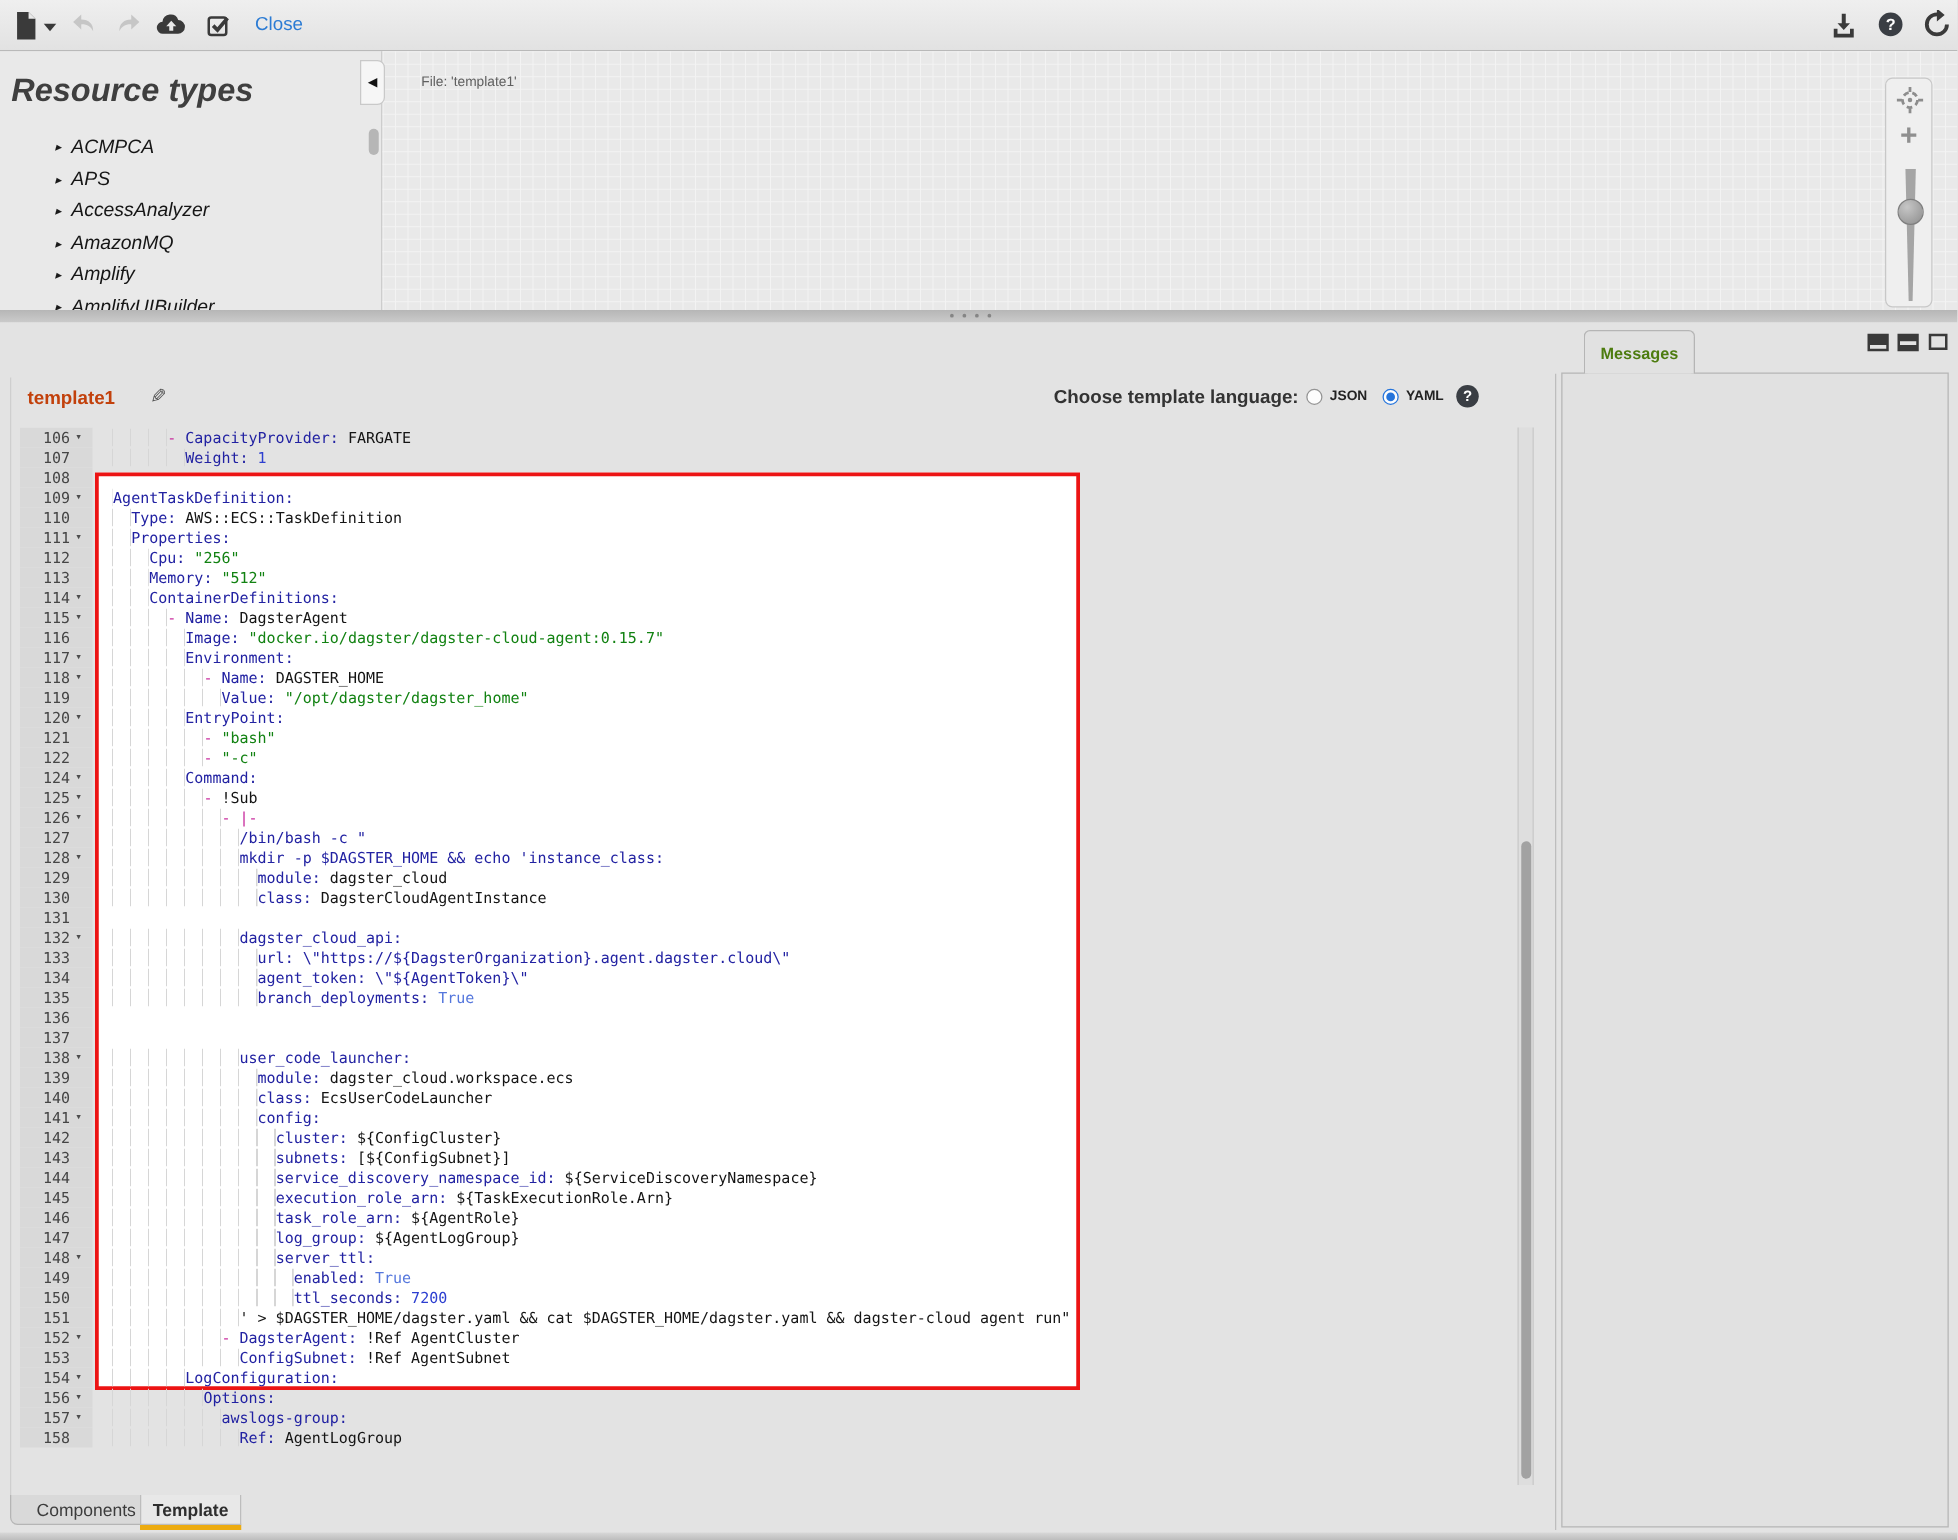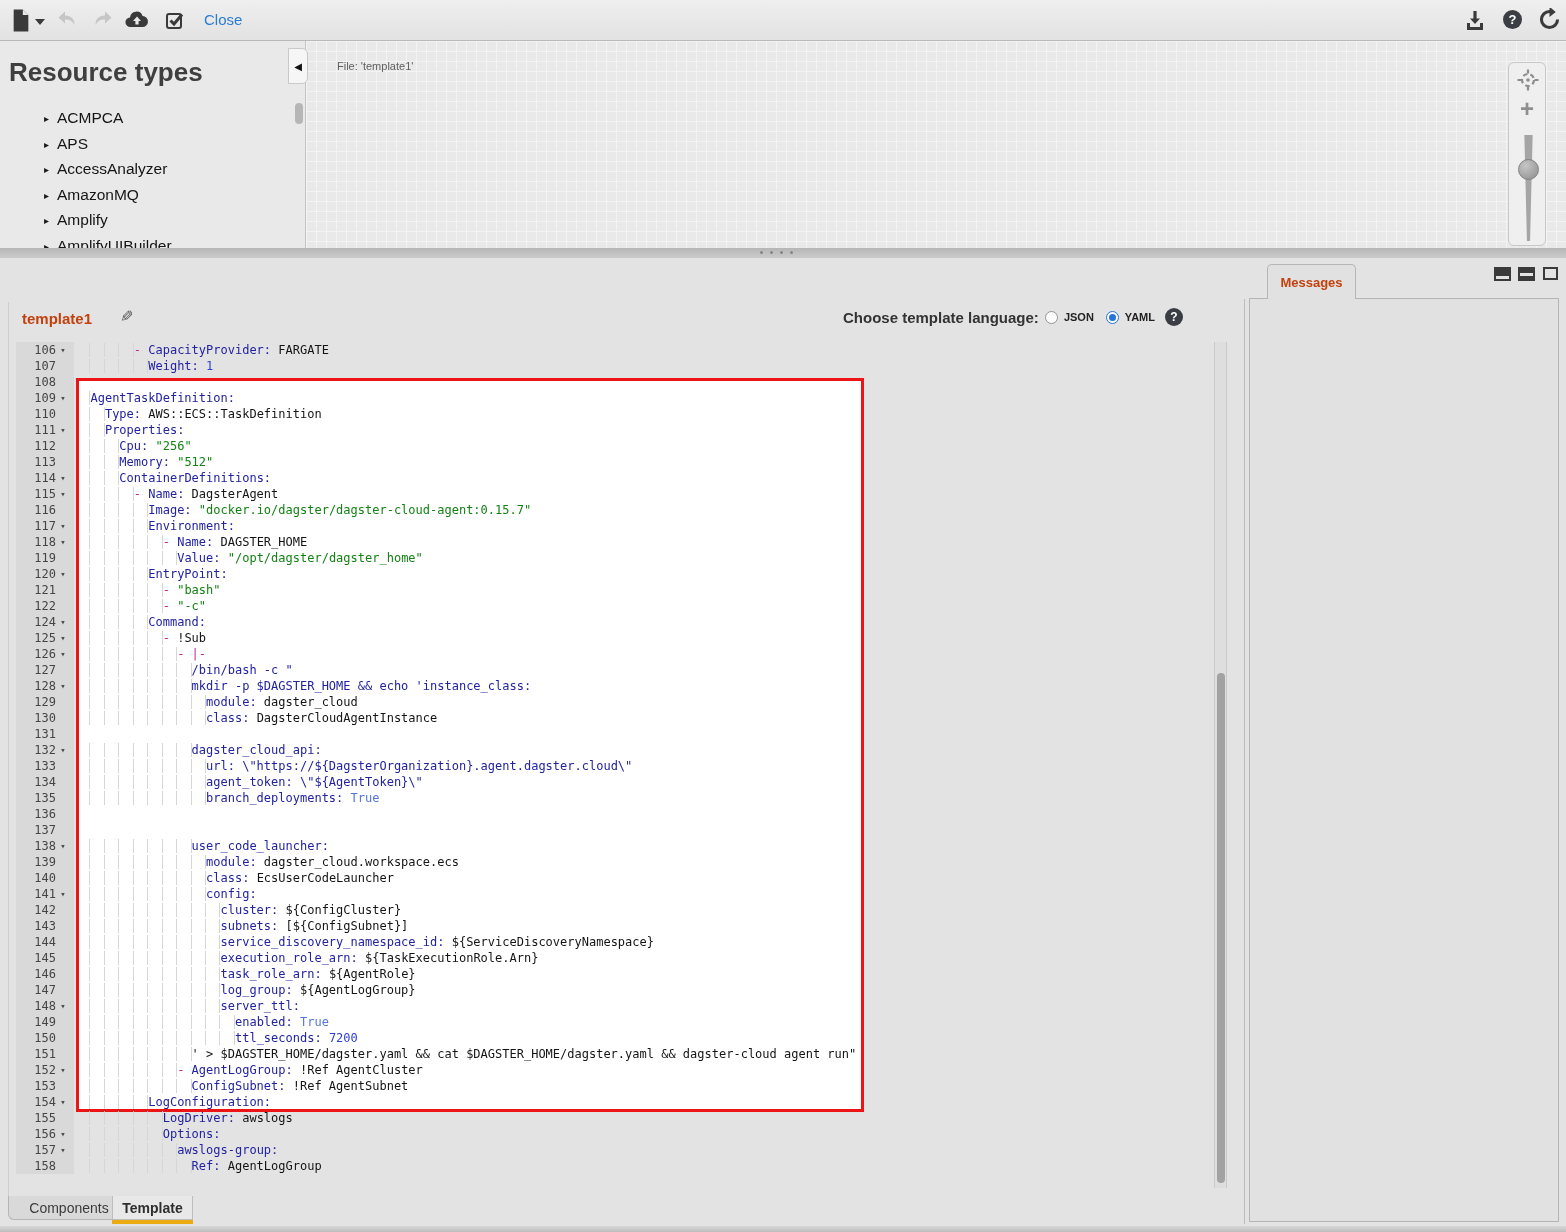--- a/index.html
+++ b/index.html
@@ -13,21 +13,21 @@
   .tbtn { position:absolute; top:8px; width:24px; height:24px; cursor:pointer; }
   .caret { position:absolute; width:0; height:0; border-left:5px solid transparent;
            border-right:5px solid transparent; border-top:6px solid #3a3a3a; }
   .close-link { position:absolute; left:204px; top:11px; font-size:15px; color:#2b7bd4; cursor:pointer; }
   .help-circle { border-radius:50%; background:#3a3e44; color:#fff; font-weight:bold;
                  display:flex; align-items:center; justify-content:center; }
 
   
   #top-section { position:absolute; left:0; top:41px; width:1566px; height:207px; }
   #left-panel { position:absolute; left:0; top:0; width:306px; height:207px;
-                background:#e9e9e9; border-right:1px solid #c3c3c3; overflow:hidden; }
+                background:#e9e9e9; border-right:1px solid #c3c3c3; overflow:hidden;font-style:italic; }
   #panel-title { position:absolute; left:9px; top:16px; font-size:26px; font-weight:bold; color:#3f3f3f; }
   .res-item { position:absolute; left:44px; height:20px; display:flex; align-items:center;
               gap:8px; cursor:pointer; }
   .res-item .tri { font-size:10px; color:#1a1a1a; }
   .res-item .lbl { font-size:15.5px; color:#151515; }
   #panel-scroll-thumb { position:absolute; left:295px; top:62px; width:8px; height:21px;
                         border-radius:4px; background:#b6b6b6; }
   #collapse-tab { position:absolute; left:288px; top:7px; width:20px; height:36px;
                   background:#f6f6f6; border:1px solid #c9c9c9; border-radius:0 6px 6px 0;
                   display:flex; align-items:center; justify-content:center;
@@ -95,21 +95,21 @@
   #editor-scroll-thumb { position:absolute; left:1.5px; top:331px; width:8px; height:510px;
                          border-radius:4px; background:#a2a2a2; cursor:grab; }
 
   
   #pane-divider { position:absolute; left:1244px; top:41px; width:1px; height:925px; background:#bdbdbd; }
   #messages-box { position:absolute; left:1249px; top:40px; width:310px; height:924px;
                   background:#e1e1e1; border:1px solid #b5b5b5; }
   #messages-tab { position:absolute; left:1267px; top:6px; width:89px; height:35px;
                   background:#e1e1e1; border:1px solid #b5b5b5; border-bottom:none;
                   border-radius:5px 5px 0 0; display:flex; align-items:center; justify-content:center;
-                  font-size:13px; font-weight:bold; color:#c2410c; z-index:2; cursor:pointer; }
+                  font-size:13px; font-weight:bold; color:#4d7c0f; z-index:2; cursor:pointer; }
   .lay { position:absolute; top:9px; width:17px; height:14px; cursor:pointer; }
   .lay-fill { background:#3a3a3a; }
   .lay .slot { position:absolute; left:2px; right:2px; height:3px; background:#e3e3e3; }
   .lay-outline { width:15px; height:13px; border:2px solid #3a3a3a; background:transparent; }
 
   
   .btab { position:absolute; top:938px; height:24px; display:flex; align-items:center;
           justify-content:center; cursor:pointer; }
   #tab-components { left:8px; width:122px; background:#d9d9d9; border:1px solid #b5b5b5;
                     border-top:none; border-radius:0 0 6px 6px; font-size:14px; color:#3c3c3c; }
@@ -282,24 +282,23 @@
         <div class="row"><div class="gut"><span class="num">142</span><span class="fold"></span></div><div class="code"><span class="tk-ws">                    </span><span class="tk-key">cluster:</span><span class="tk-pl"> ${ConfigCluster}</span></div></div>
         <div class="row"><div class="gut"><span class="num">143</span><span class="fold"></span></div><div class="code"><span class="tk-ws">                    </span><span class="tk-key">subnets:</span><span class="tk-pl"> [${ConfigSubnet}]</span></div></div>
         <div class="row"><div class="gut"><span class="num">144</span><span class="fold"></span></div><div class="code"><span class="tk-ws">                    </span><span class="tk-key">service_discovery_namespace_id:</span><span class="tk-pl"> ${ServiceDiscoveryNamespace}</span></div></div>
         <div class="row"><div class="gut"><span class="num">145</span><span class="fold"></span></div><div class="code"><span class="tk-ws">                    </span><span class="tk-key">execution_role_arn:</span><span class="tk-pl"> ${TaskExecutionRole.Arn}</span></div></div>
         <div class="row"><div class="gut"><span class="num">146</span><span class="fold"></span></div><div class="code"><span class="tk-ws">                    </span><span class="tk-key">task_role_arn:</span><span class="tk-pl"> ${AgentRole}</span></div></div>
         <div class="row"><div class="gut"><span class="num">147</span><span class="fold"></span></div><div class="code"><span class="tk-ws">                    </span><span class="tk-key">log_group:</span><span class="tk-pl"> ${AgentLogGroup}</span></div></div>
         <div class="row"><div class="gut"><span class="num">148</span><span class="fold">▾</span></div><div class="code"><span class="tk-ws">                    </span><span class="tk-key">server_ttl:</span></div></div>
         <div class="row"><div class="gut"><span class="num">149</span><span class="fold"></span></div><div class="code"><span class="tk-ws">                      </span><span class="tk-key">enabled:</span><span class="tk-bool"> True</span></div></div>
         <div class="row"><div class="gut"><span class="num">150</span><span class="fold"></span></div><div class="code"><span class="tk-ws">                      </span><span class="tk-key">ttl_seconds:</span><span class="tk-num"> 7200</span></div></div>
         <div class="row"><div class="gut"><span class="num">151</span><span class="fold"></span></div><div class="code"><span class="tk-ws">                </span><span class="tk-pl">' &gt; $DAGSTER_HOME/dagster.yaml &amp;&amp; cat $DAGSTER_HOME/dagster.yaml &amp;&amp; dagster-cloud agent run"</span></div></div>
-        <div class="row"><div class="gut"><span class="num">152</span><span class="fold">▾</span></div><div class="code"><span class="tk-ws">              </span><span class="tk-dash">- </span><span class="tk-key">AgentLogGroup:</span><span class="tk-pl"> !Ref AgentCluster</span></div></div>
+        <div class="row"><div class="gut"><span class="num">152</span><span class="fold">▾</span></div><div class="code"><span class="tk-ws">              </span><span class="tk-dash">- </span><span class="tk-key">DagsterAgent:</span><span class="tk-pl"> !Ref AgentCluster</span></div></div>
         <div class="row"><div class="gut"><span class="num">153</span><span class="fold"></span></div><div class="code"><span class="tk-ws">                </span><span class="tk-key">ConfigSubnet:</span><span class="tk-pl"> !Ref AgentSubnet</span></div></div>
         <div class="row"><div class="gut"><span class="num">154</span><span class="fold">▾</span></div><div class="code"><span class="tk-ws">          </span><span class="tk-key">LogConfiguration:</span></div></div>
-        <div class="row"><div class="gut"><span class="num">155</span><span class="fold"></span></div><div class="code"><span class="tk-ws">            </span><span class="tk-key">LogDriver:</span><span class="tk-pl"> awslogs</span></div></div>
         <div class="row"><div class="gut"><span class="num">156</span><span class="fold">▾</span></div><div class="code"><span class="tk-ws">            </span><span class="tk-key">Options:</span></div></div>
         <div class="row"><div class="gut"><span class="num">157</span><span class="fold">▾</span></div><div class="code"><span class="tk-ws">              </span><span class="tk-key">awslogs-group:</span></div></div>
         <div class="row"><div class="gut"><span class="num">158</span><span class="fold"></span></div><div class="code"><span class="tk-ws">                </span><span class="tk-key">Ref:</span><span class="tk-pl"> AgentLogGroup</span></div></div>
       </div>
   </div>
   <div id="editor-scrollbar">
     <div id="editor-scroll-thumb"></div>
   </div>
 
   <div id="pane-divider"></div>

